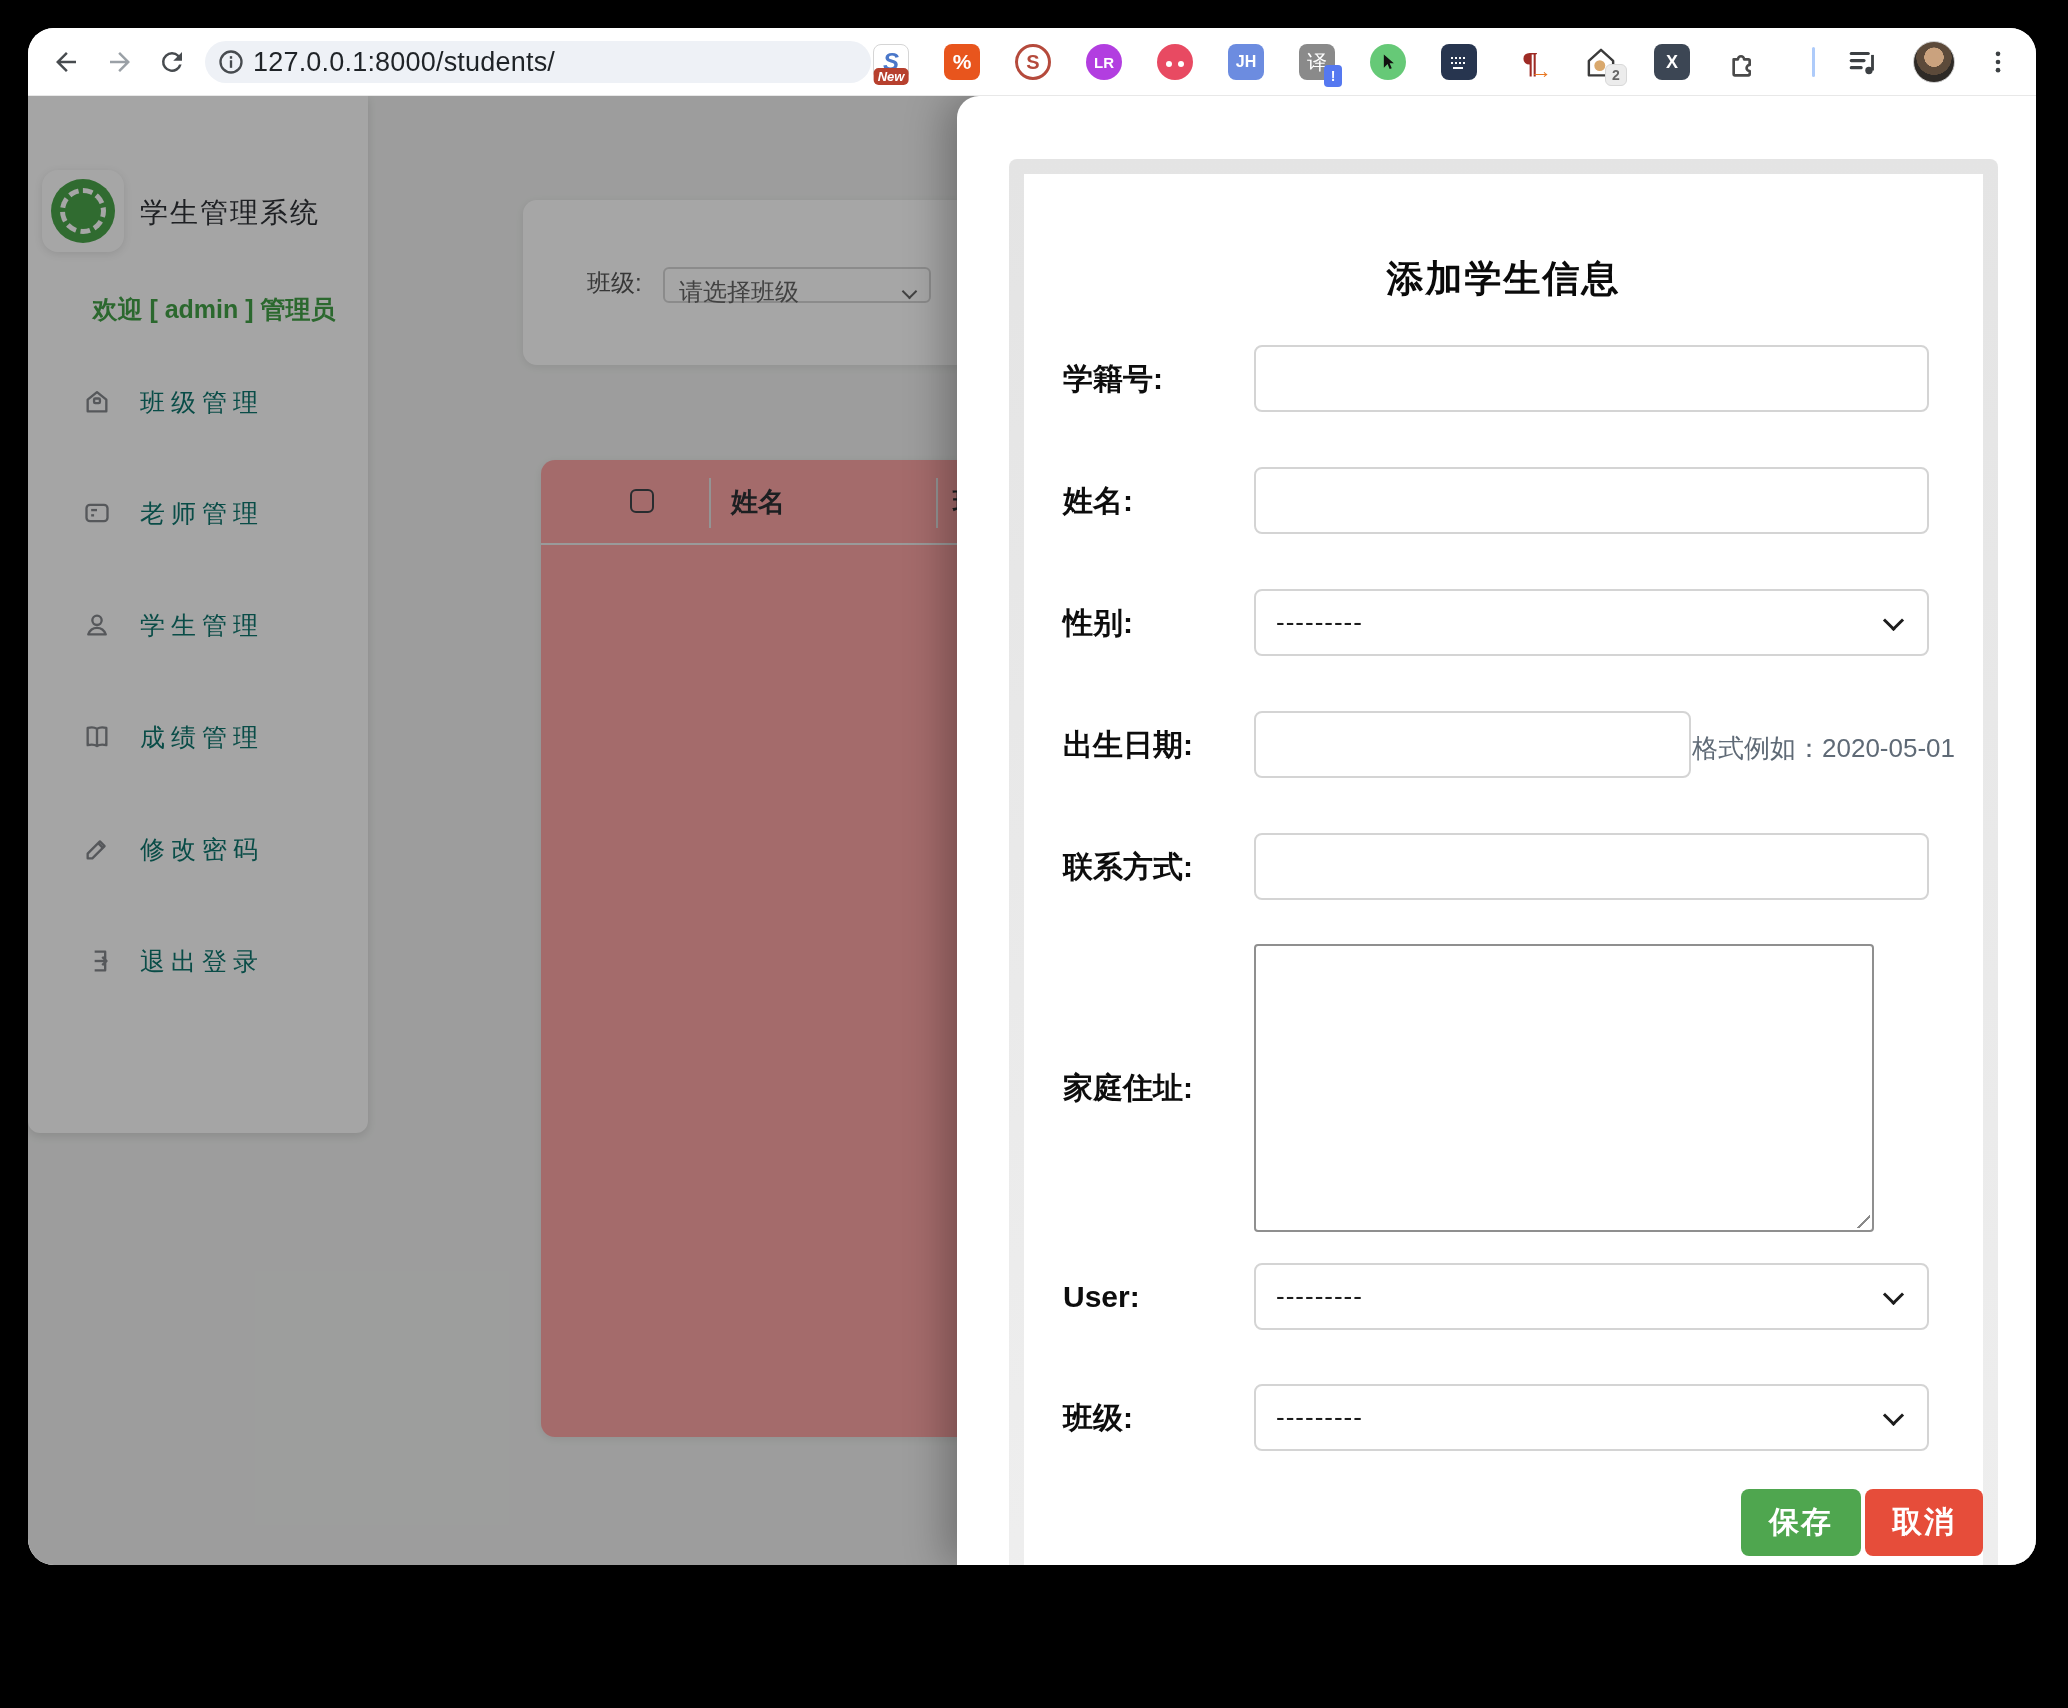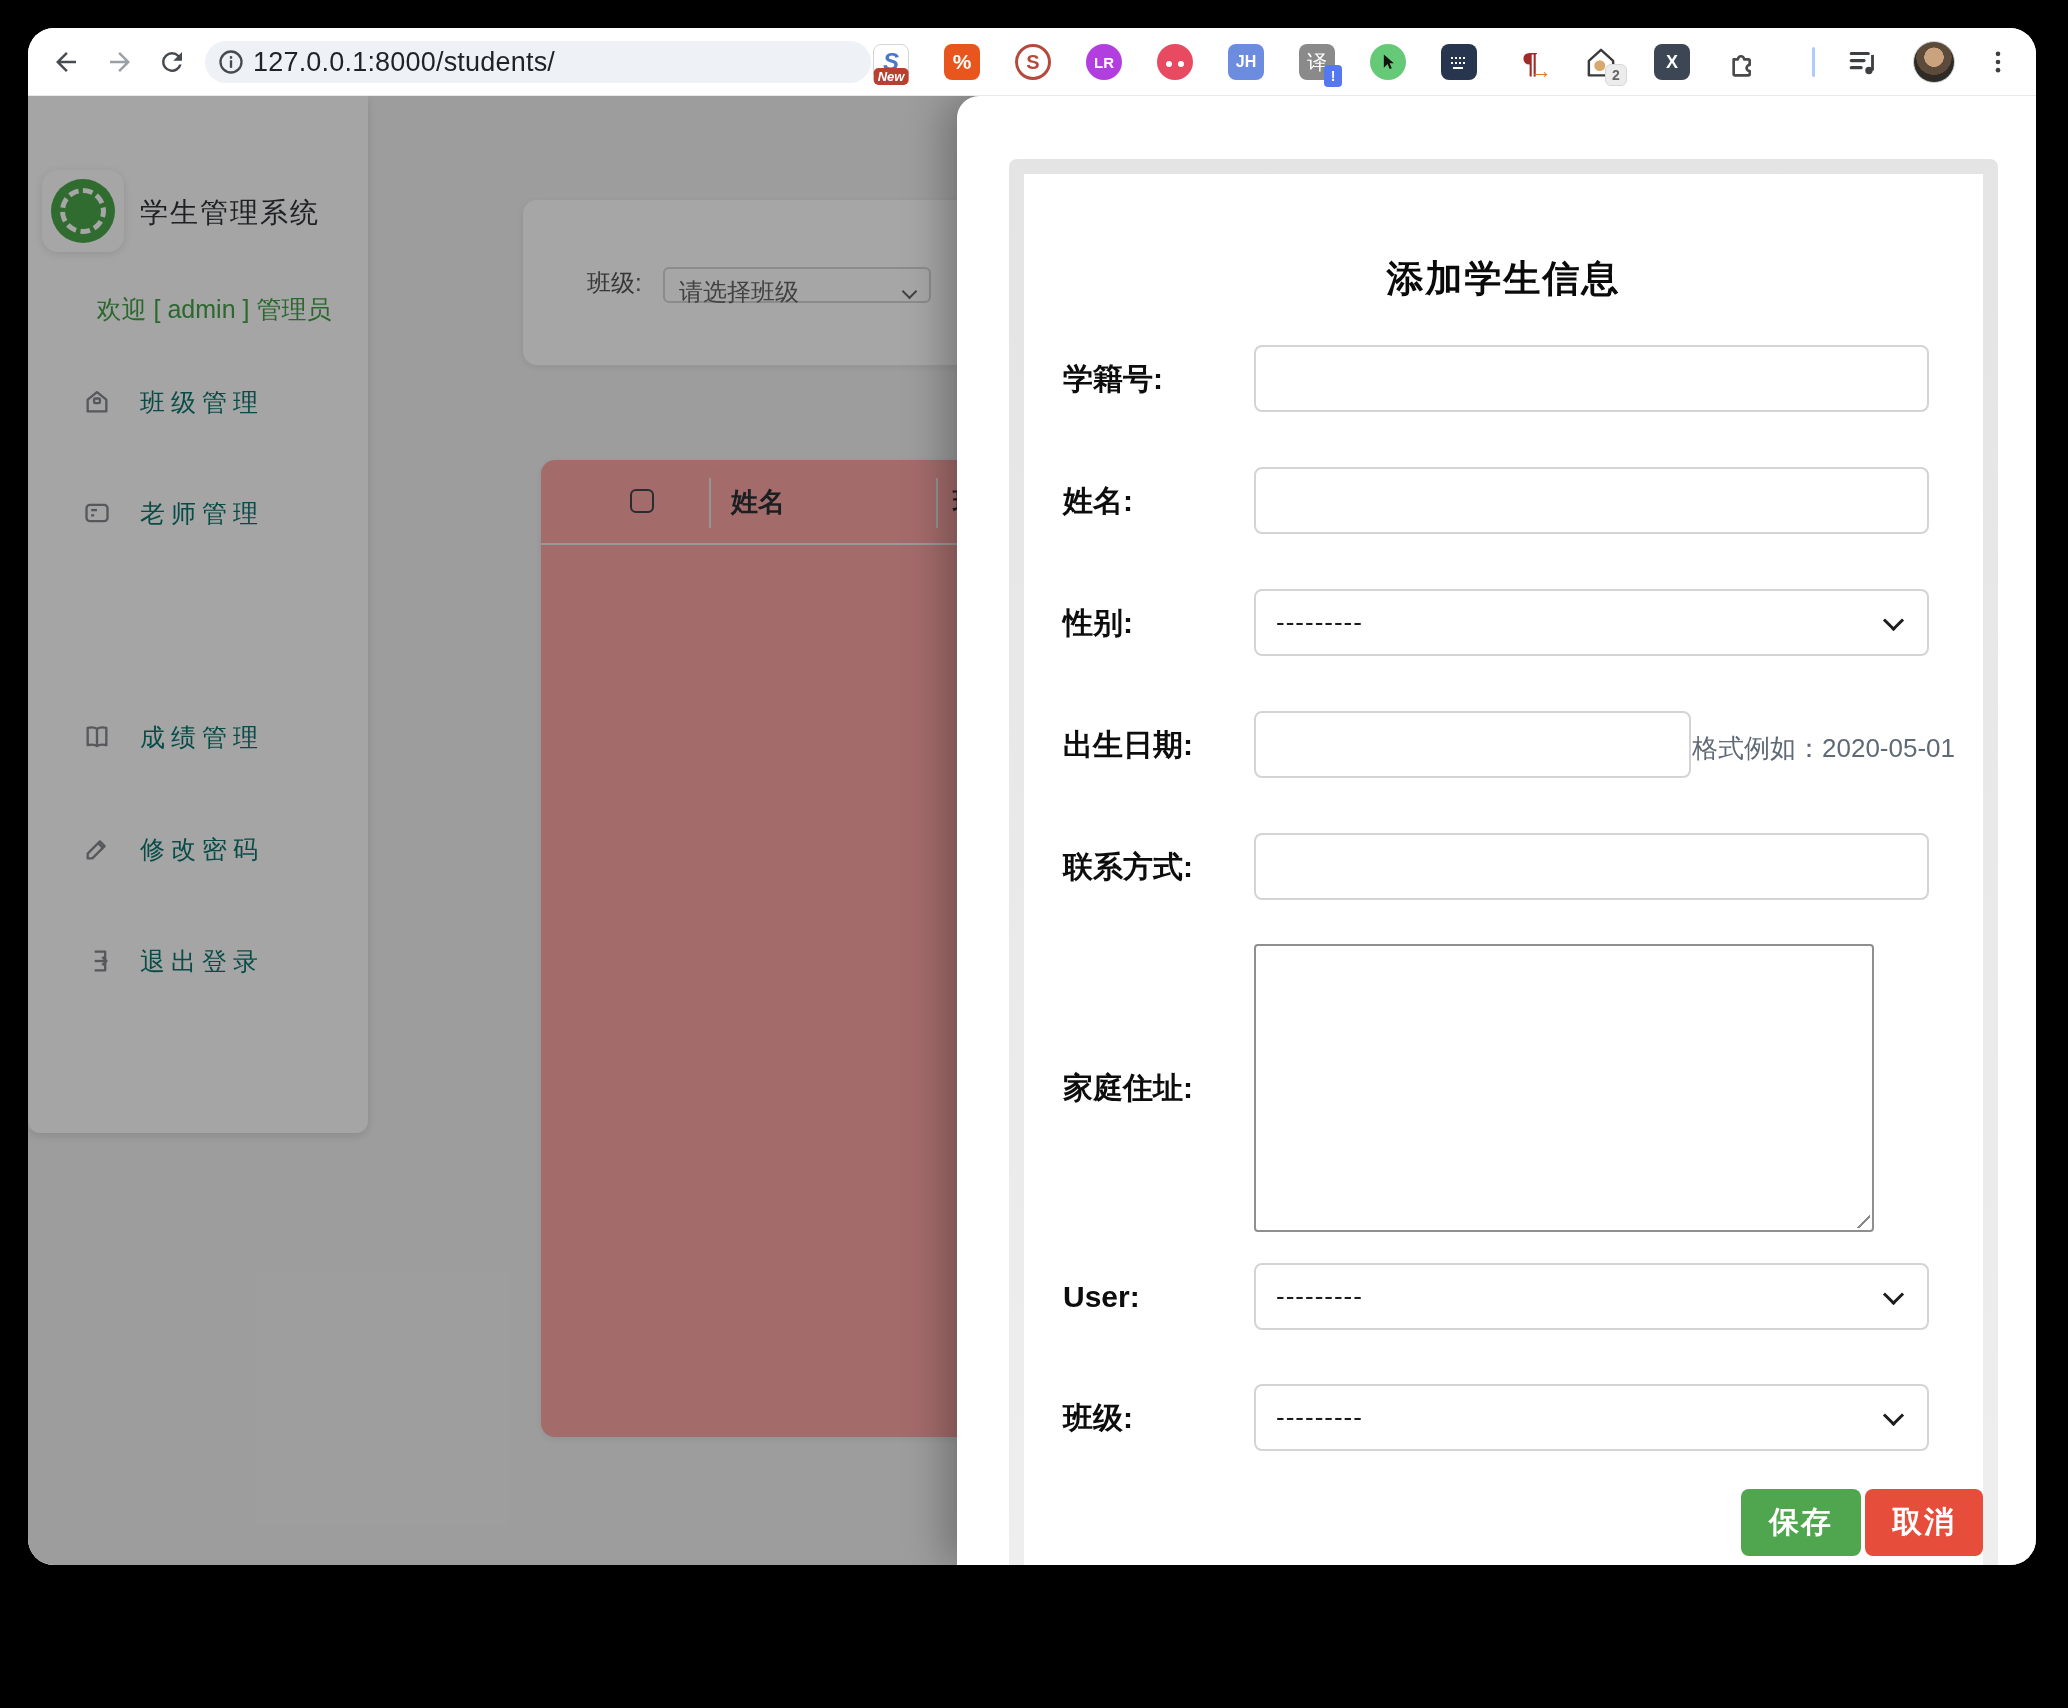--- a/index.html
+++ b/index.html
@@ -41,21 +41,21 @@
 
   
   .viewport { position:absolute; left:0; top:68px; right:0; bottom:0; background:#f1f2f1; overflow:hidden; }
 
   
   .sidebar { position:absolute; left:0; top:0; width:340px; height:1037px; background:#fdfdfd; border-radius:0 0 12px 12px; box-shadow:0 3px 10px rgba(0,0,0,0.12); }
   .logo-tile { position:absolute; left:14px; top:74px; width:82px; height:82px; background:#fff; border-radius:16px; box-shadow:0 2px 8px rgba(0,0,0,0.10); display:flex; align-items:center; justify-content:center; }
   .logo-circle { width:64px; height:64px; border-radius:50%; background:#4aa54a; position:relative; }
   .logo-circle i { position:absolute; inset:9px; border:5px dashed #fff; border-radius:50%; }
   .app-title { position:absolute; left:112px; top:98px; font-size:28px; color:#2f3237; letter-spacing:2px; }
-  .welcome { position:absolute; left:0; top:197px; width:100%; text-align:center; font-size:25px; font-weight:400;padding-left:32px; }
+  .welcome { position:absolute; left:0; top:197px; width:100%; text-align:center; font-size:25px; font-weight:700;padding-left:32px; }
   .nav-item { position:absolute; left:0; width:100%; height:44px; }
   .nav-item svg { position:absolute; left:55px; top:8px; }
   .nav-label { position:absolute; left:112px; top:0; line-height:44px; font-size:25px; color:#0f766e; letter-spacing:6px;text-align:center; }
 
   
   .filter-card { position:absolute; left:495px; top:104px; width:470px; height:165px; background:#fff; border-radius:14px; box-shadow:0 2px 8px rgba(0,0,0,0.08); }
   .filter-label { position:absolute; left:64px; top:0; line-height:165px; font-size:24px; color:#555; }
   .filter-select { position:absolute; left:140px; top:67px; width:268px; height:36px; border:2px solid #d6d6d6; border-radius:6px; background:#fff; }
   .filter-select .val { position:absolute; left:14px; top:0; line-height:46px; font-size:24px; color:#666; }
   .filter-select .chev { position:absolute; right:14px; top:17px; width:11px; height:11px; border-right:2px solid #666; border-bottom:2px solid #666; transform:rotate(45deg); }
@@ -235,20 +235,27 @@
         <span class="nav-label">班级管理</span>
       </div>
       <div class="nav-item" style="top:395px;">
         <span><svg width="28" height="28" viewBox="0 0 24 24" style="position:absolute;left:55px;top:8px;">
               <rect x="3" y="5" width="18" height="14" rx="3" fill="none" stroke="#84878c" stroke-width="2"></rect>
               <line x1="7" y1="9.5" x2="12" y2="9.5" stroke="#84878c" stroke-width="2"></line>
               <line x1="7" y1="14" x2="9.5" y2="14" stroke="#84878c" stroke-width="2"></line>
             </svg></span>
         <span class="nav-label">老师管理</span>
       </div>
+      <div class="nav-item" style="top:507px;">
+        <span><svg width="28" height="28" viewBox="0 0 24 24" style="position:absolute;left:55px;top:8px;">
+              <circle cx="12" cy="8" r="4" fill="none" stroke="#84878c" stroke-width="2"></circle>
+              <path d="M4.5 20c1.5-4 4-5.5 7.5-5.5s6 1.5 7.5 5.5z" fill="none" stroke="#84878c" stroke-width="2" stroke-linejoin="round"></path>
+            </svg></span>
+        <span class="nav-label">学生管理</span>
+      </div>
       <div class="nav-item" style="top:619px;">
         <span><svg width="28" height="28" viewBox="0 0 24 24" style="position:absolute;left:55px;top:8px;">
               <path d="M12 5c-2-1.4-5-1.6-8-.8V19c3-.8 6-.6 8 .8 2-1.4 5-1.6 8-.8V4.2c-3-.8-6-.6-8 .8z M12 5v14.8" fill="none" stroke="#84878c" stroke-width="2" stroke-linejoin="round"></path>
             </svg></span>
         <span class="nav-label">成绩管理</span>
       </div>
       <div class="nav-item" style="top:731px;">
         <span><svg width="28" height="28" viewBox="0 0 24 24" style="position:absolute;left:55px;top:8px;">
               <path d="M14.5 5.5l4 4L8 20H4v-4z" fill="none" stroke="#84878c" stroke-width="2" stroke-linejoin="round"></path>
               <line x1="13" y1="7" x2="17" y2="11" stroke="#84878c" stroke-width="2"></line>

